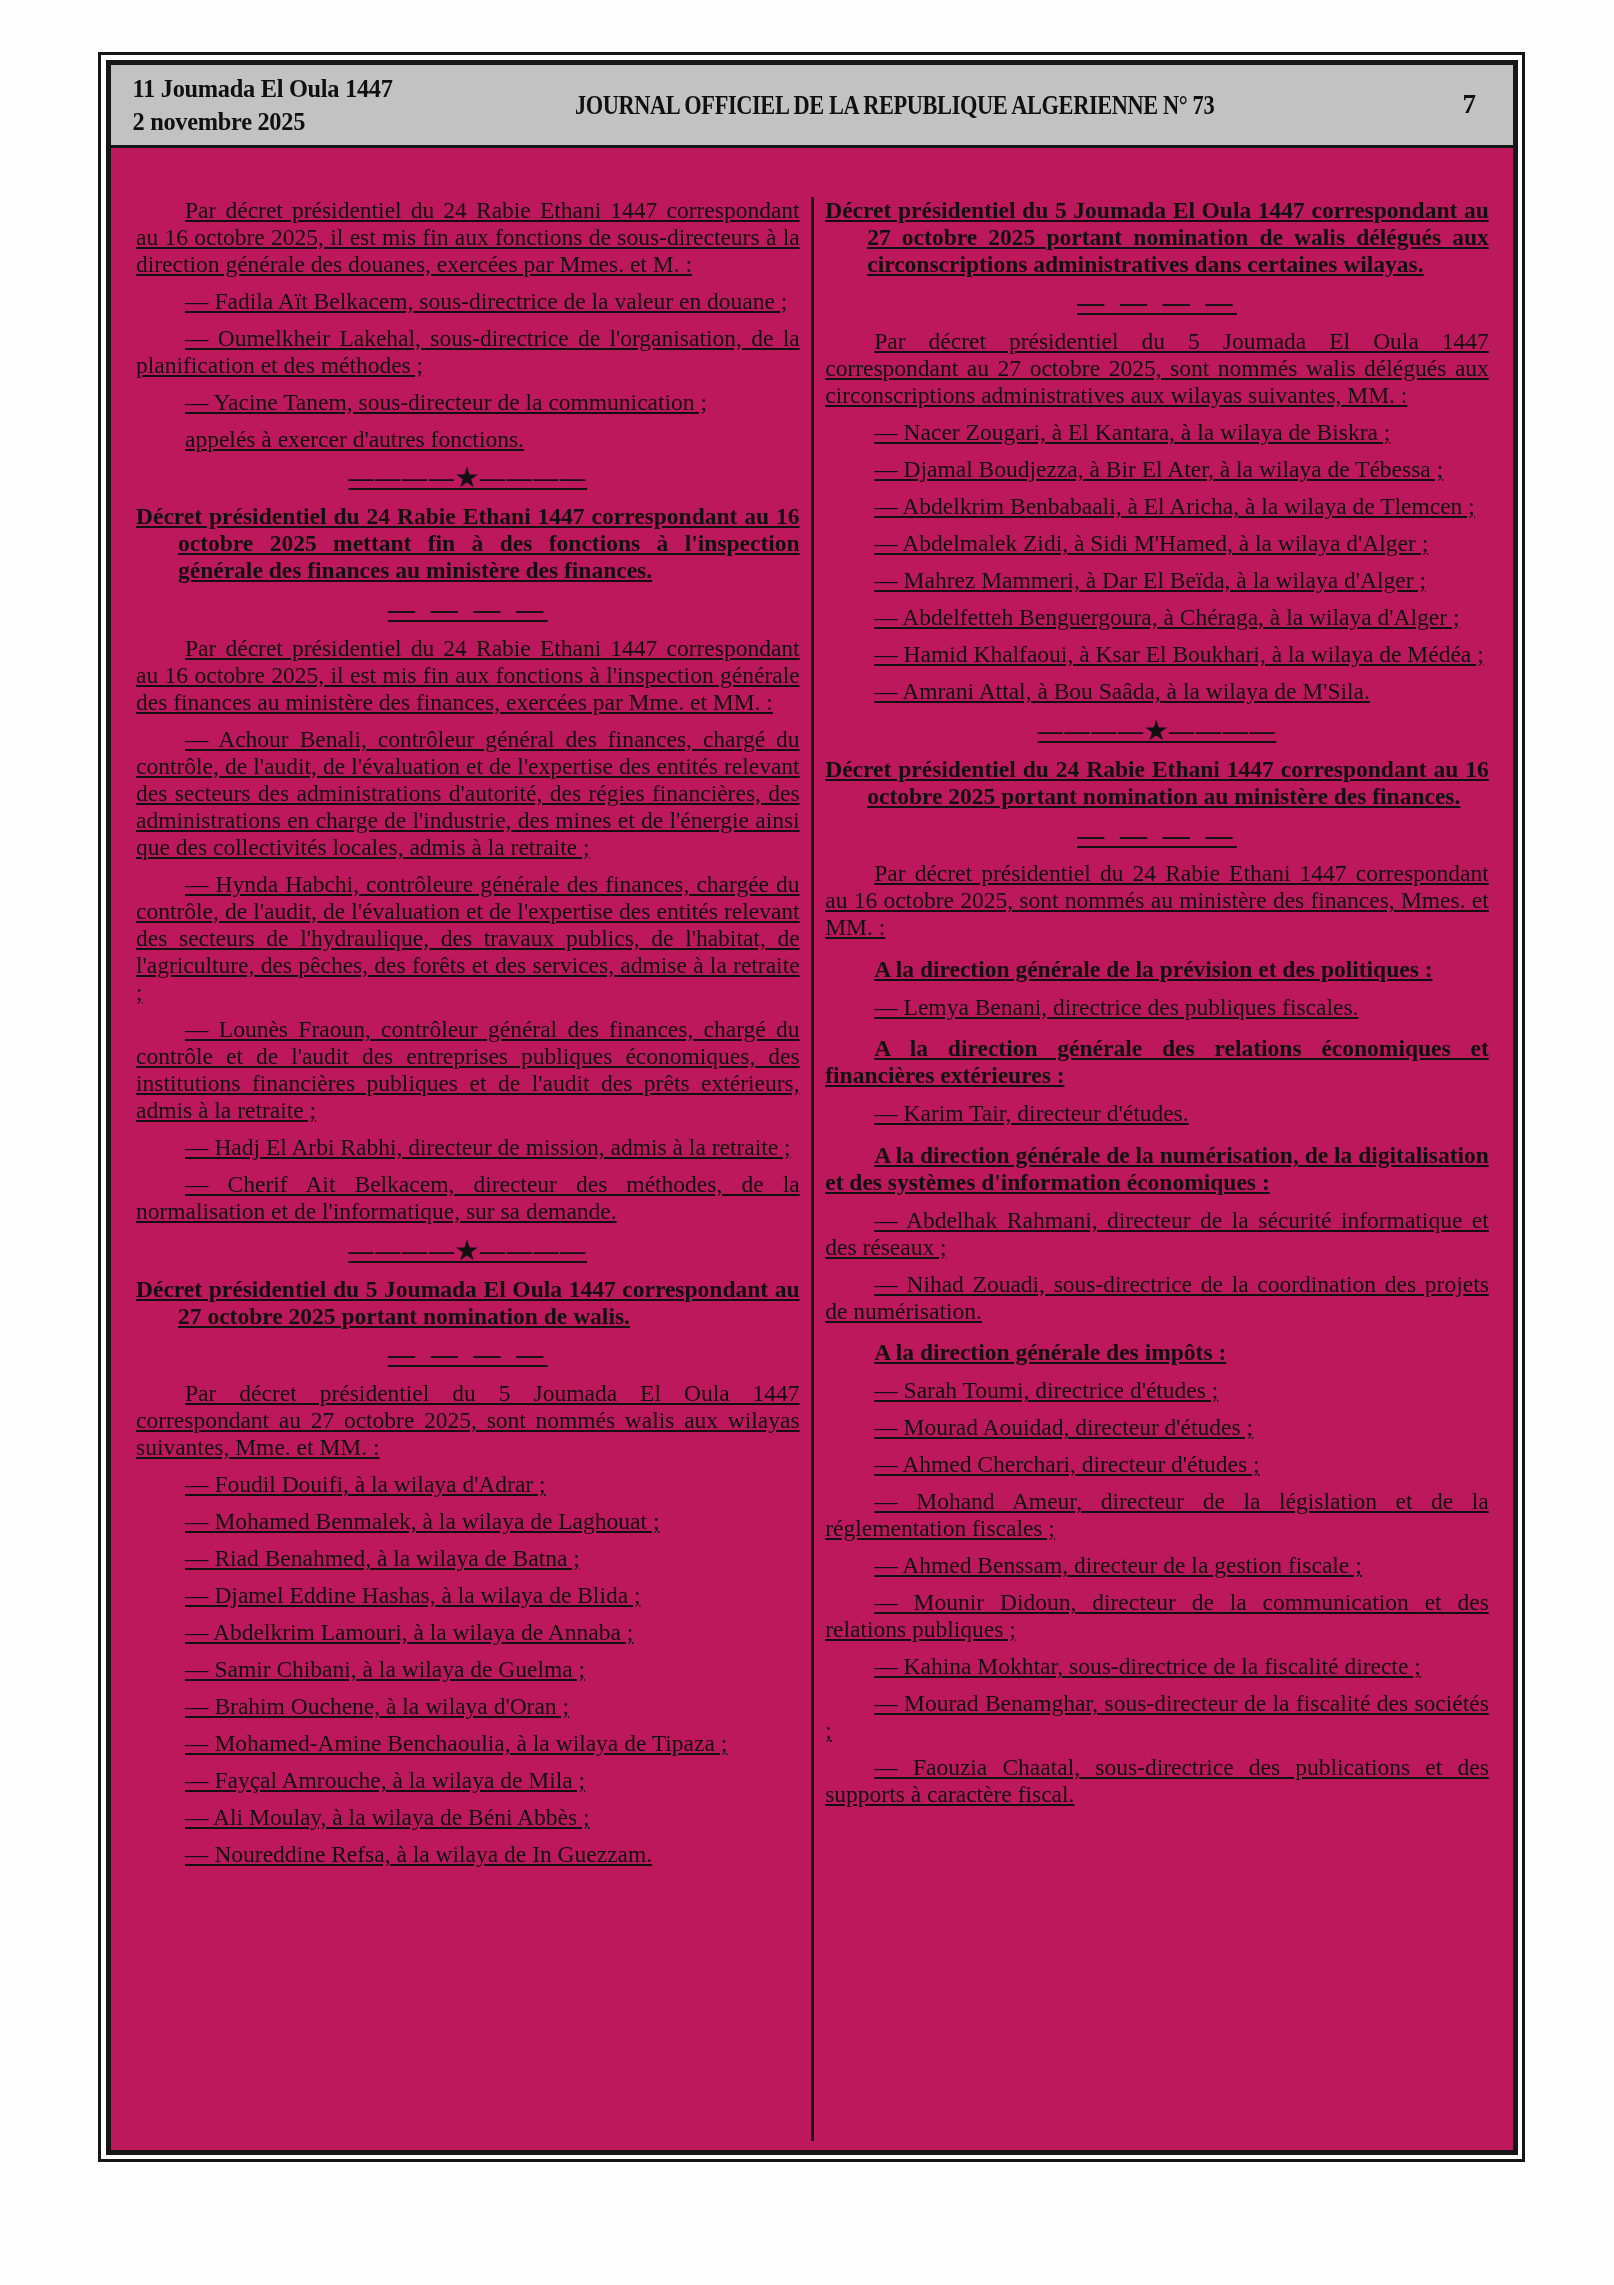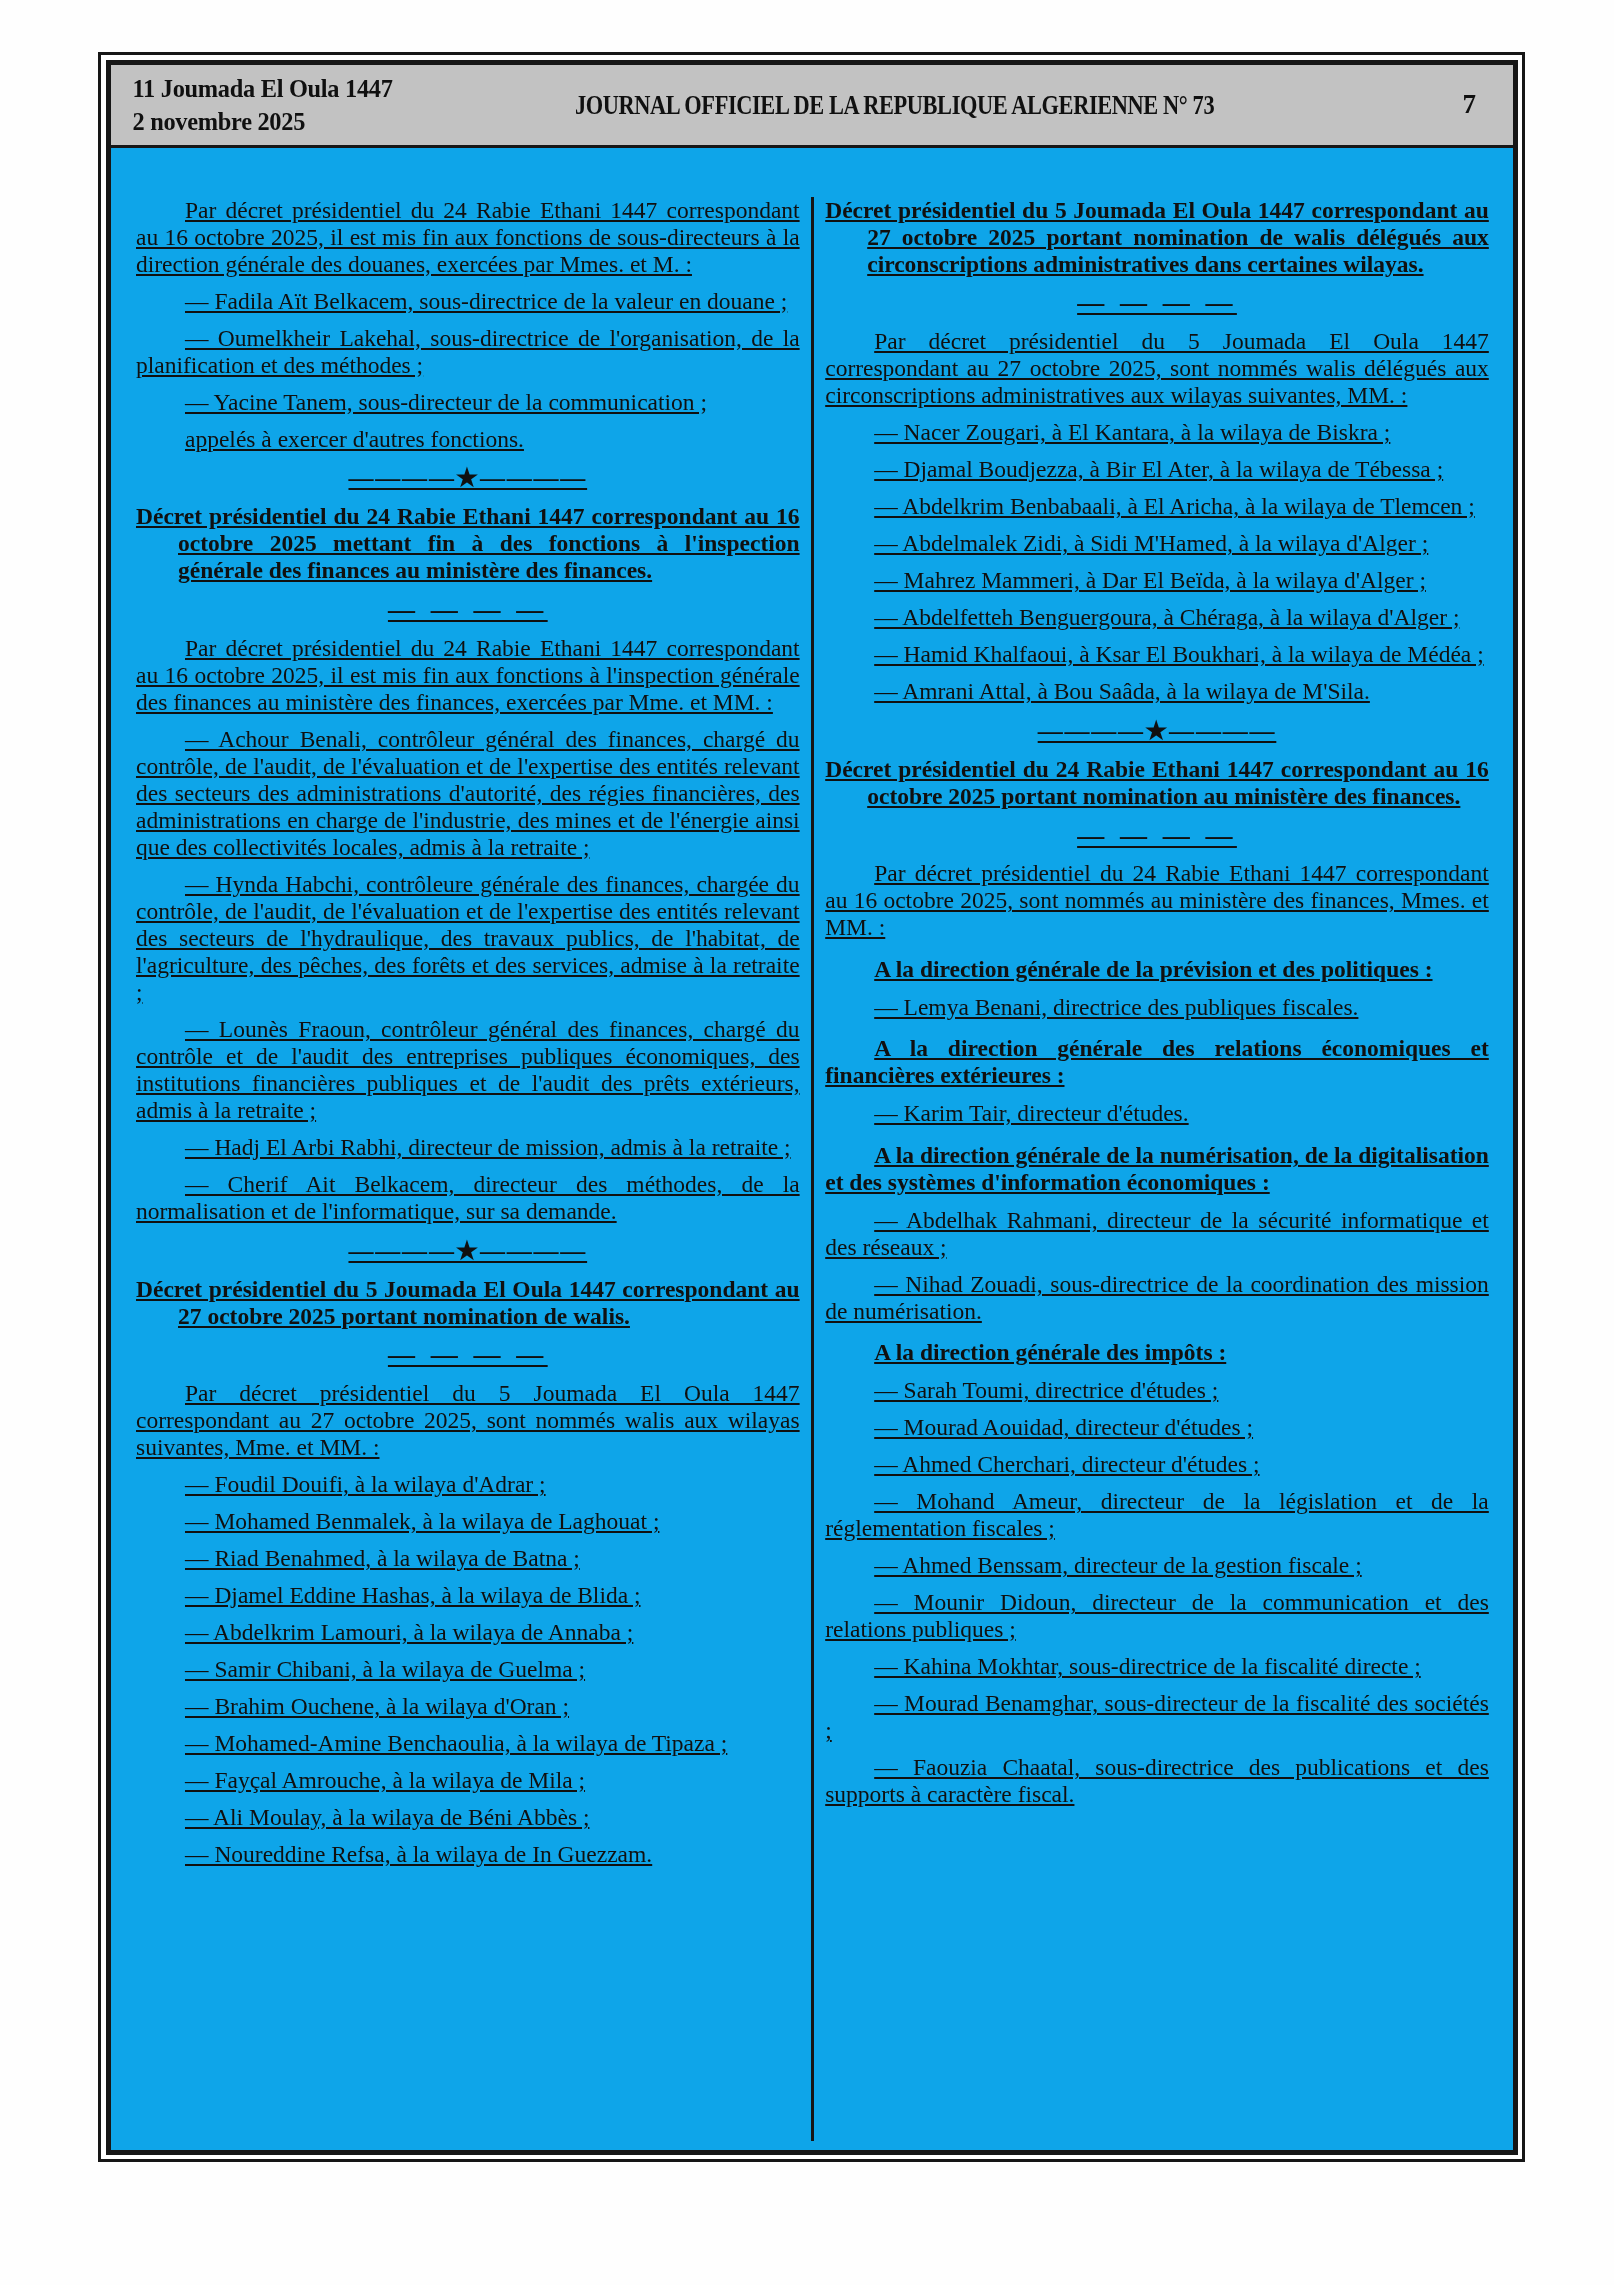--- a/index.html
+++ b/index.html
@@ -10,21 +10,21 @@
     color:#101010;
     position:relative;
   }
   .sheet{position:relative;width:1615px;height:2285px;background:#fefefe;overflow:hidden;}
   .frame-outer{
     position:absolute;left:98px;top:52px;width:1427px;height:2110px;
     box-sizing:border-box;border:3.6px solid #161616;padding:4.5px;
   }
   .frame-inner{
     height:100%;box-sizing:border-box;border:5.4px solid #161616;
-    display:flex;flex-direction:column;background:#0ea5e9;
+    display:flex;flex-direction:column;background:#be185d;
   }
   .masthead{
     flex:0 0 83px;background:#c2c2c2;border-bottom:3.6px solid #161616;
     display:flex;align-items:center;box-sizing:border-box;padding:0 22px;
   }
   .dates{font-weight:bold;font-size:24.4px;line-height:33px;width:362px;letter-spacing:-0.3px;}
   .journal-title{flex:1;text-align:left;font-weight:bold;font-size:28px;}
   .journal-title .squeeze{display:inline-block;transform:scaleX(0.80);transform-origin:50% 50%;letter-spacing:-0.5px;white-space:nowrap;}
   .page-number{width:81px;text-align:right;font-weight:bold;font-size:27px;padding-right:14.5px;box-sizing:border-box;}
   .content{
@@ -111,21 +111,21 @@
             <div class="blk sep_star">————★————</div>
             <div class="blk heading">Décret présidentiel du 24 Rabie Ethani 1447 correspondant au 16 octobre 2025 portant nomination au ministère des finances.</div>
             <div class="blk sep_dash">— — — —</div>
             <div class="blk paragraph">Par décret présidentiel du 24 Rabie Ethani 1447 correspondant au 16 octobre 2025, sont nommés au ministère des finances, Mmes. et MM. :</div>
             <div class="blk subheading">A la direction générale de la prévision et des politiques :</div>
             <div class="blk item">— Lemya Benani, directrice des publiques fiscales.</div>
             <div class="blk subheading">A la direction générale des relations économiques et financières extérieures :</div>
             <div class="blk item">— Karim Tair, directeur d'études.</div>
             <div class="blk subheading">A la direction générale de la numérisation, de la digitalisation et des systèmes d'information économiques :</div>
             <div class="blk item">— Abdelhak Rahmani, directeur de la sécurité informatique et des réseaux ;</div>
-            <div class="blk item">— Nihad Zouadi, sous-directrice de la coordination des mission de numérisation.</div>
+            <div class="blk item">— Nihad Zouadi, sous-directrice de la coordination des projets de numérisation.</div>
             <div class="blk subheading">A la direction générale des impôts :</div>
             <div class="blk item">— Sarah Toumi, directrice d'études ;</div>
             <div class="blk item">— Mourad Aouidad, directeur d'études ;</div>
             <div class="blk item">— Ahmed Cherchari, directeur d'études ;</div>
             <div class="blk item">— Mohand Ameur, directeur de la législation et de la réglementation fiscales ;</div>
             <div class="blk item">— Ahmed Benssam, directeur de la gestion fiscale ;</div>
             <div class="blk item">— Mounir Didoun, directeur de la communication et des relations publiques ;</div>
             <div class="blk item">— Kahina Mokhtar, sous-directrice de la fiscalité directe ;</div>
             <div class="blk item">— Mourad Benamghar, sous-directeur de la fiscalité des sociétés ;</div>
             <div class="blk item">— Faouzia Chaatal, sous-directrice des publications et des supports à caractère fiscal.</div>

